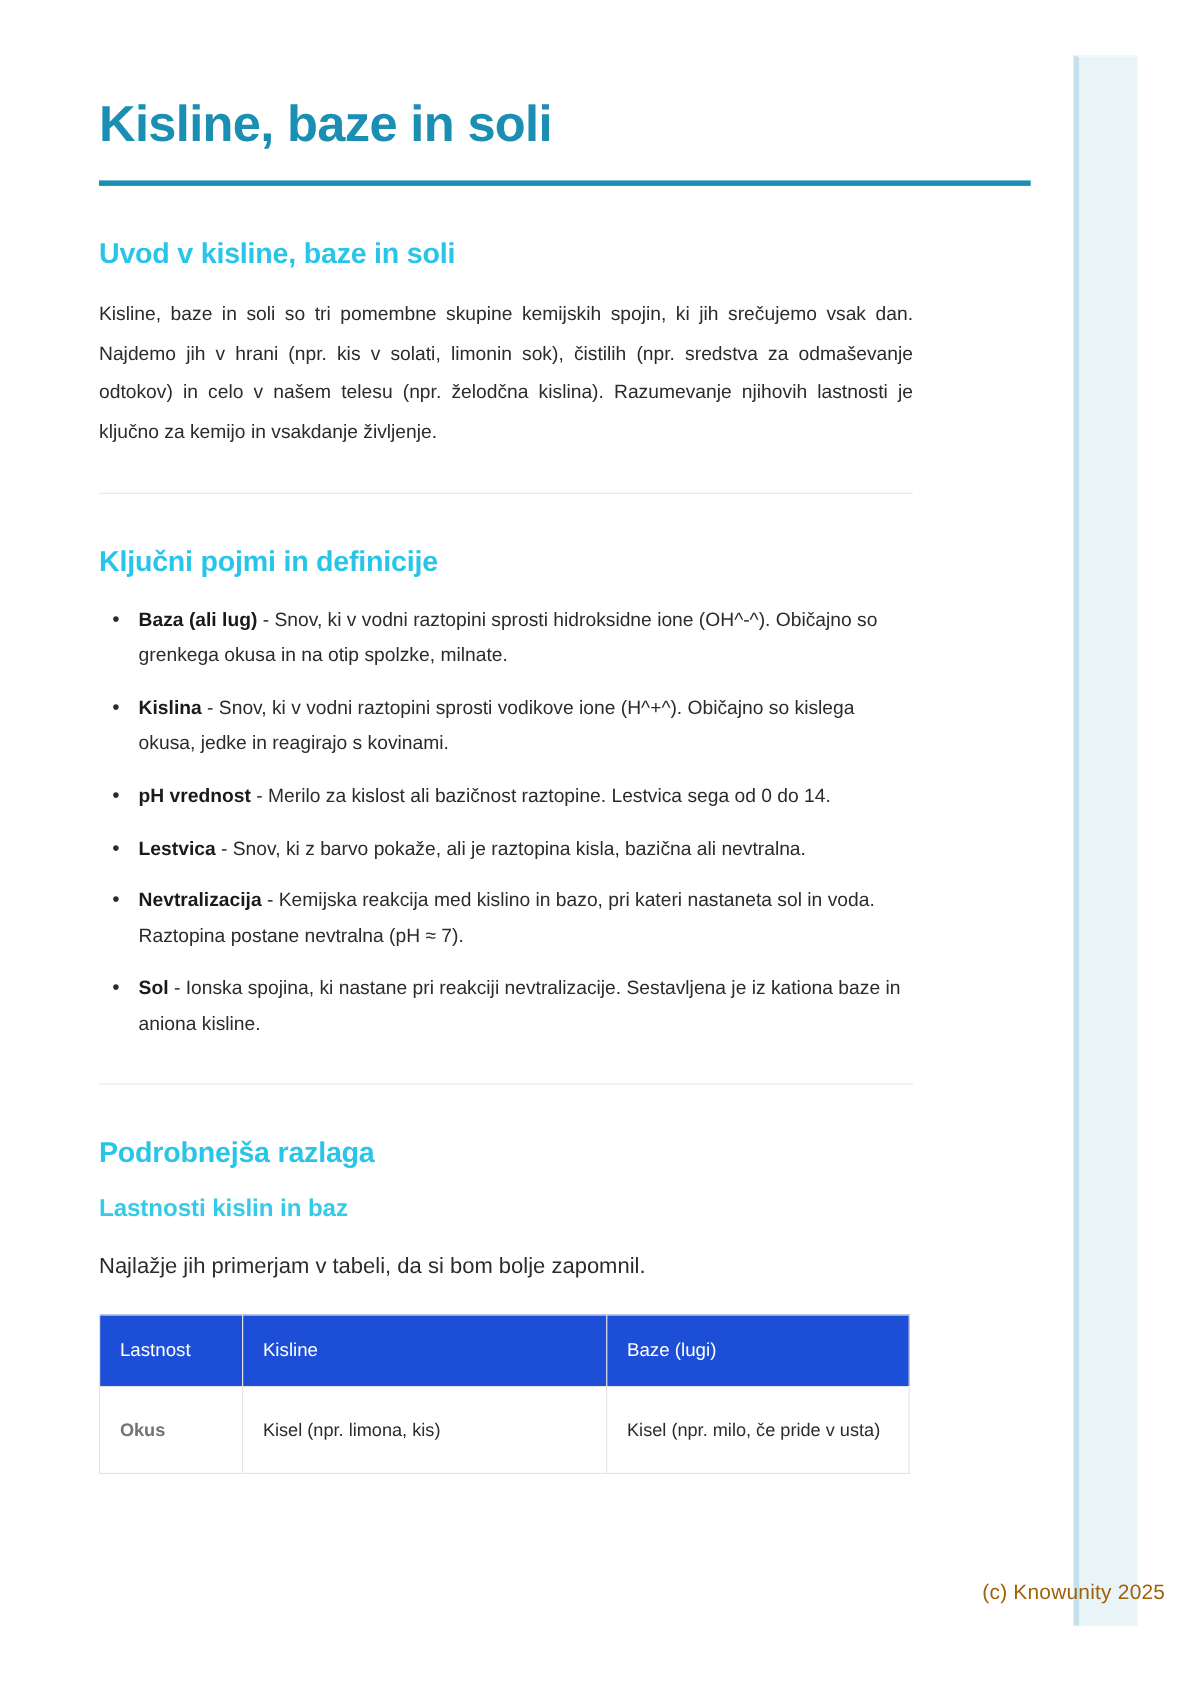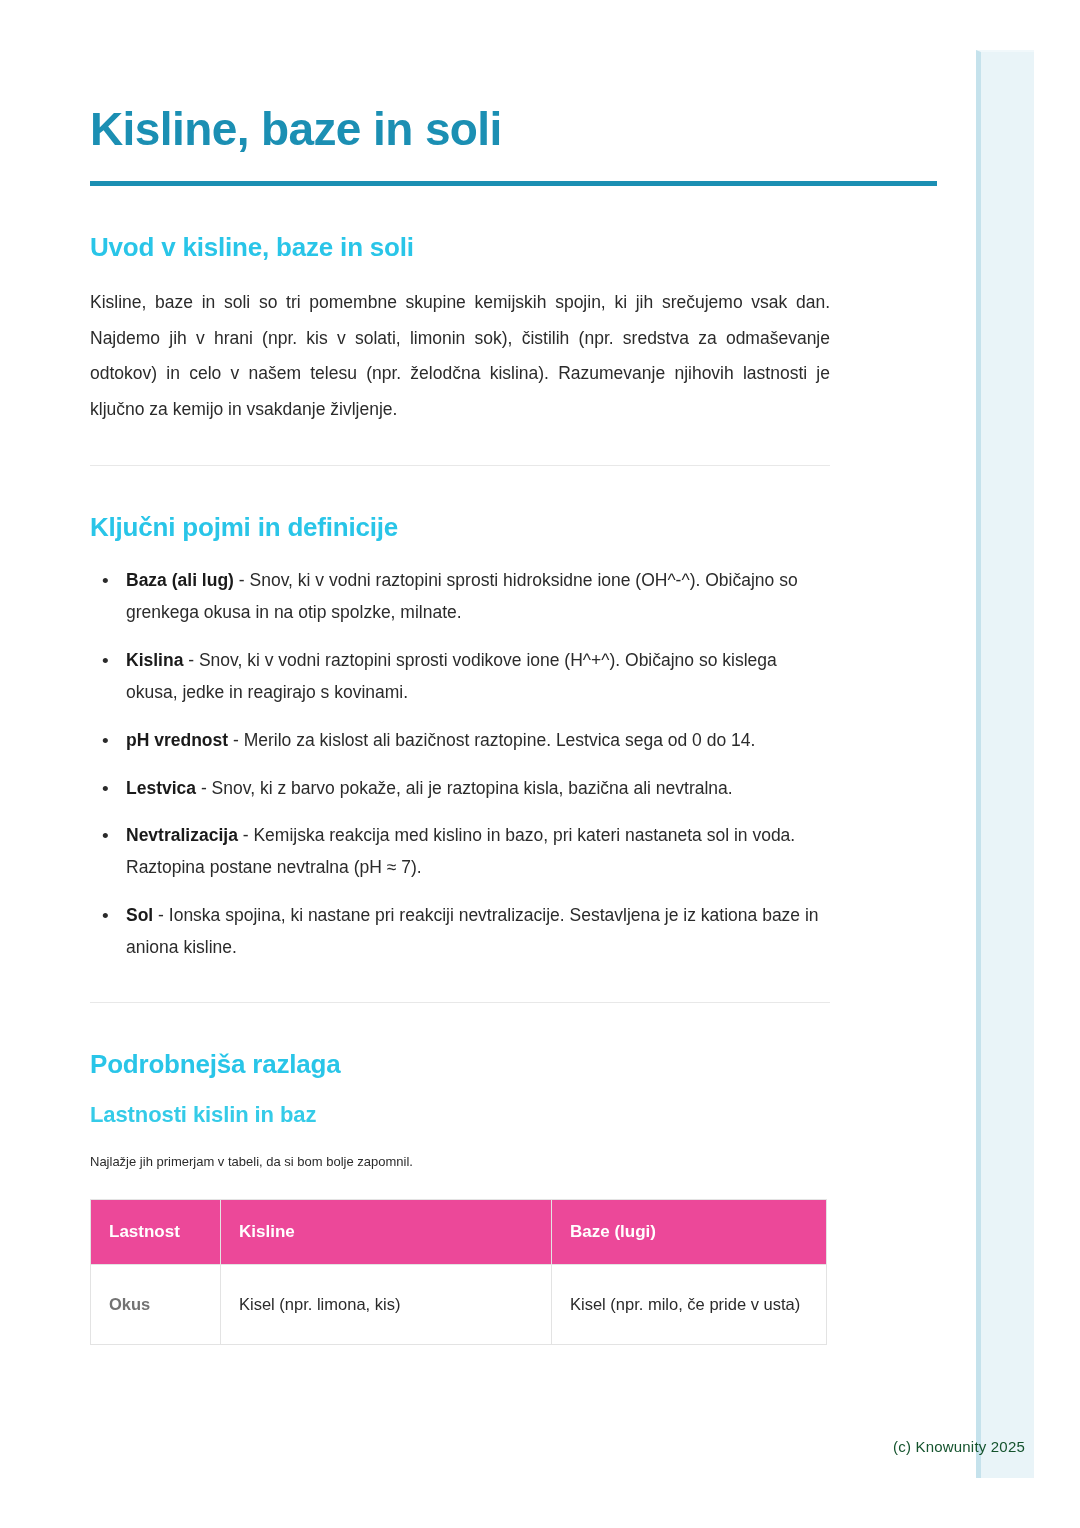--- a/index.html
+++ b/index.html
@@ -43,21 +43,20 @@
     width: 976px;
   }
 
   
   .doc-title {
     font-size: 46px;
     font-weight: bold;
     color: #1b8fb3;
     letter-spacing: -0.6px;
     line-height: 1.05;
-    margin-top: 17px;
   }
 
   .title-rule {
     width: 847px;
     height: 5px;
     background: #1b8fb3;
     margin-top: 28px;
   }
 
   
@@ -81,21 +80,21 @@
   
   p.body-text {
     font-size: 17.5px;
     line-height: 2.03;
     color: #2b2b2b;
     width: 740px;
     text-align: justify;
   }
 
   p.plain-text {
-    font-size: 13px;
+    font-size: 20px;
     line-height: 1.8;
     color: #2b2b2b;
     width: 740px;
     text-align: left;
   }
 
   
   .divider {
     width: 740px;
     height: 1px;
@@ -135,24 +134,24 @@
 
   
   table.compare {
     border-collapse: collapse;
     width: 736px;
     margin-top: 26px;
     table-layout: fixed;
   }
 
   table.compare th {
-    background: #ec4899;
+    background: #1d4ed8;
     color: #ffffff;
     font-size: 17px;
-    font-weight: bold;
+    font-weight: normal;
     text-align: left;
     padding: 22px 18px;
     border: 1px solid #e3e3e3;
     border-bottom: none;
   }
 
   table.compare td {
     font-size: 16.5px;
     color: #2b2b2b;
     padding: 24px 18px;
@@ -168,22 +167,22 @@
 
   col.c1 { width: 130px; }
   col.c2 { width: 331px; }
   col.c3 { width: 275px; }
 
   
   .watermark {
     position: absolute;
     left: 893px;
     top: 1438px;
-    font-size: 15px;
-    color: #14532d;
+    font-size: 19px;
+    color: #a16207;
     white-space: nowrap;
     letter-spacing: 0.2px;
   }
 </style>
 </head>
 <body>
 
 <div class="right-panel"></div>
 
 <div class="page">

